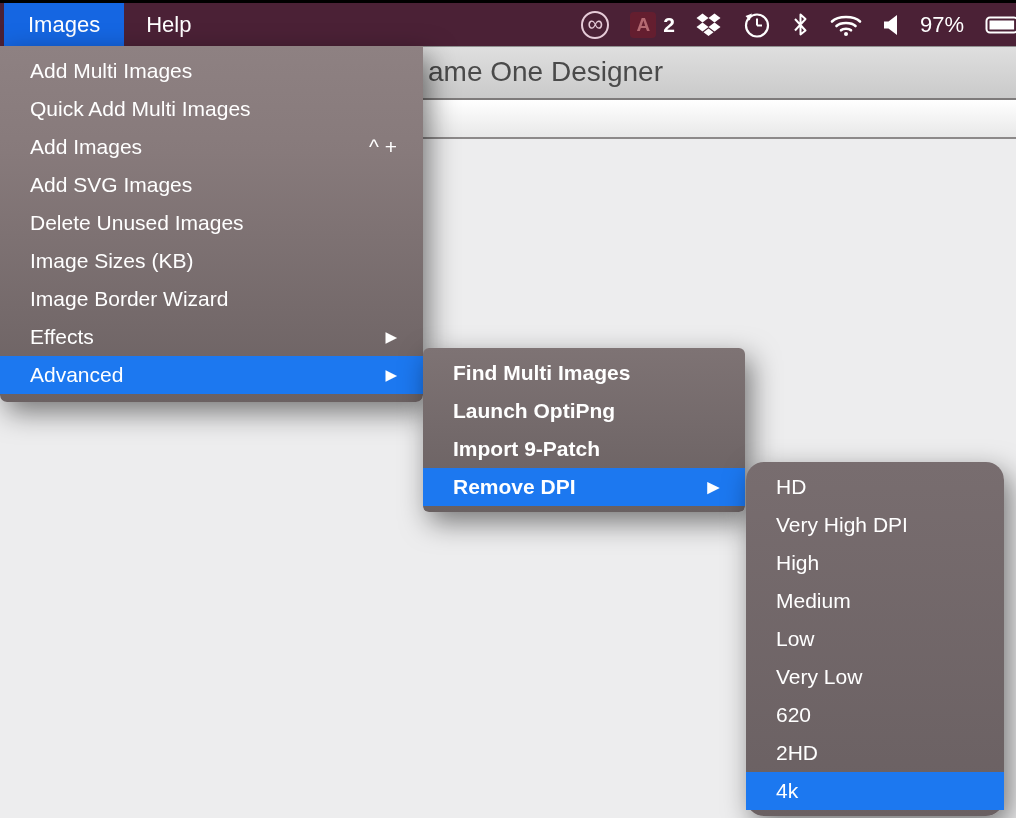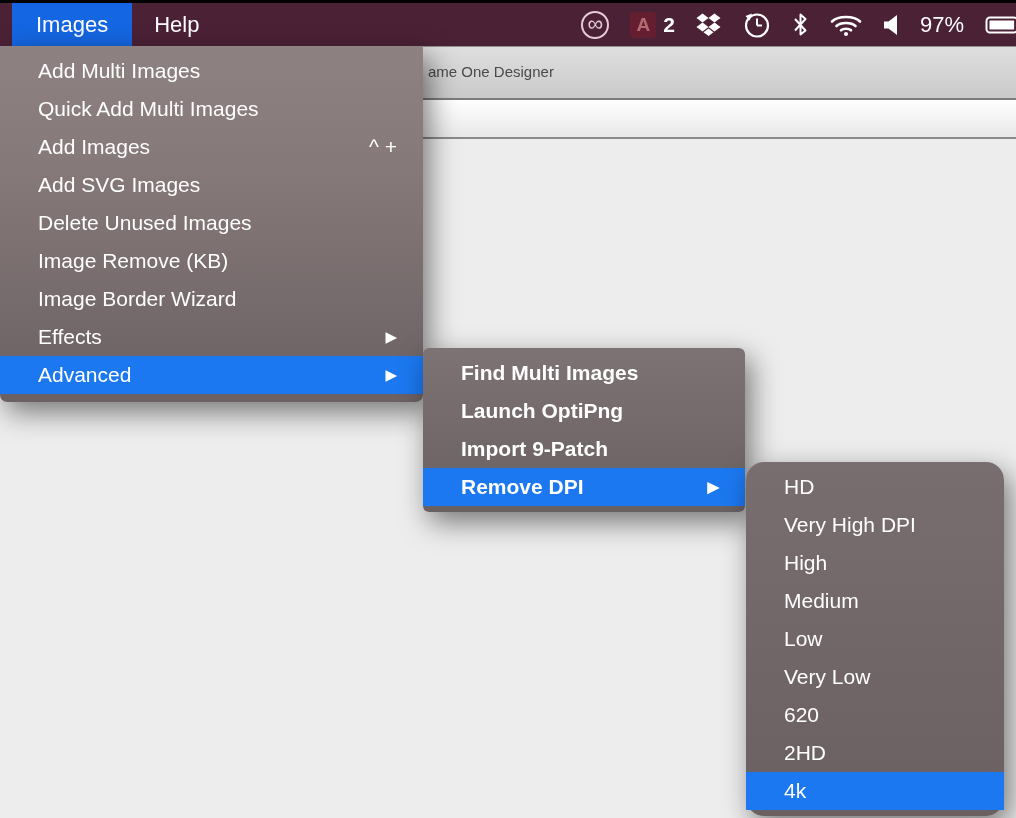--- a/index.html
+++ b/index.html
@@ -9,38 +9,38 @@
     background:#ededee;
   }
   
   .titlebar{
     position:absolute;left:0;top:46px;width:1016px;height:52px;
     background:linear-gradient(#dfdfdf,#cacaca);
     border-bottom:2px solid #7e7b7b;
   }
   .win-title{
     position:absolute;left:428px;top:0;height:57px;line-height:52px;
-    font-size:15px;color:#4a4a4a;white-space:nowrap;
+    font-size:28px;color:#4a4a4a;white-space:nowrap;
   }
   .toolbar{
     position:absolute;left:0;top:100px;width:1016px;height:37px;
     background:linear-gradient(#ffffff,#e8e8e8);
     border-bottom:2px solid #8c8989;
   }
   .content{
     position:absolute;left:0;top:139px;width:1016px;height:679px;
     background:#ededee;
   }
   
   .menubar{
     position:absolute;left:0;top:0;width:1016px;height:46px;
     background:#4b2136;border-top:3px solid #000;box-sizing:border-box;
     box-shadow:0 1px 0 rgba(0,0,0,.35);
   }
-  .mb-left{position:absolute;left:12px;top:0;height:43px;display:flex;}
+  .mb-left{position:absolute;left:4px;top:0;height:43px;display:flex;}
   .mb-item{
     font-size:22px;color:#fff;height:43px;line-height:43px;
     padding:0 22px;white-space:nowrap;
   }
   .mb-item.active{background:#1566e2;padding:0 24px;}
   .mb-status{
     position:absolute;right:-9px;top:0;height:43px;
     display:flex;align-items:center;gap:21px;
   }
   .pct{color:#fff;font-size:22px;}
@@ -53,21 +53,21 @@
   .adobe-wrap{display:flex;align-items:center;gap:7px;}
   .adobe-sq{
     width:26px;height:26px;background:#641e2f;border-radius:4px;
     color:#b46a72;font-size:19px;font-weight:bold;
     text-align:center;line-height:26px;
   }
   .adobe-badge{color:#fff;font-size:21px;font-weight:bold;}
   
   .menu{position:absolute;color:#fff;font-size:21px;}
   .menu .mi{
-    height:38px;line-height:38px;padding-left:38px;
+    height:38px;line-height:38px;padding-left:30px;
     position:relative;white-space:nowrap;
   }
   .menu .mi.hl{background:#1c78f0;}
   .mi .arrow{
     position:absolute;right:26px;top:0;line-height:38px;font-size:15px;
   }
   .mi .shortcut{
     position:absolute;right:26px;top:0;line-height:38px;font-size:21px;
   }
   .menu1{
@@ -167,21 +167,21 @@
     <span>Add Images</span>
     <span class="shortcut">^ +</span>
   </div>
   <div class="mi">
     <span>Add SVG Images</span>
   </div>
   <div class="mi">
     <span>Delete Unused Images</span>
   </div>
   <div class="mi">
-    <span>Image Remove (KB)</span>
+    <span>Image Sizes (KB)</span>
   </div>
   <div class="mi">
     <span>Image Border Wizard</span>
   </div>
   <div class="mi">
     <span>Effects</span>
     <span class="arrow">▶</span>
   </div>
   <div class="mi hl">
     <span>Advanced</span>

